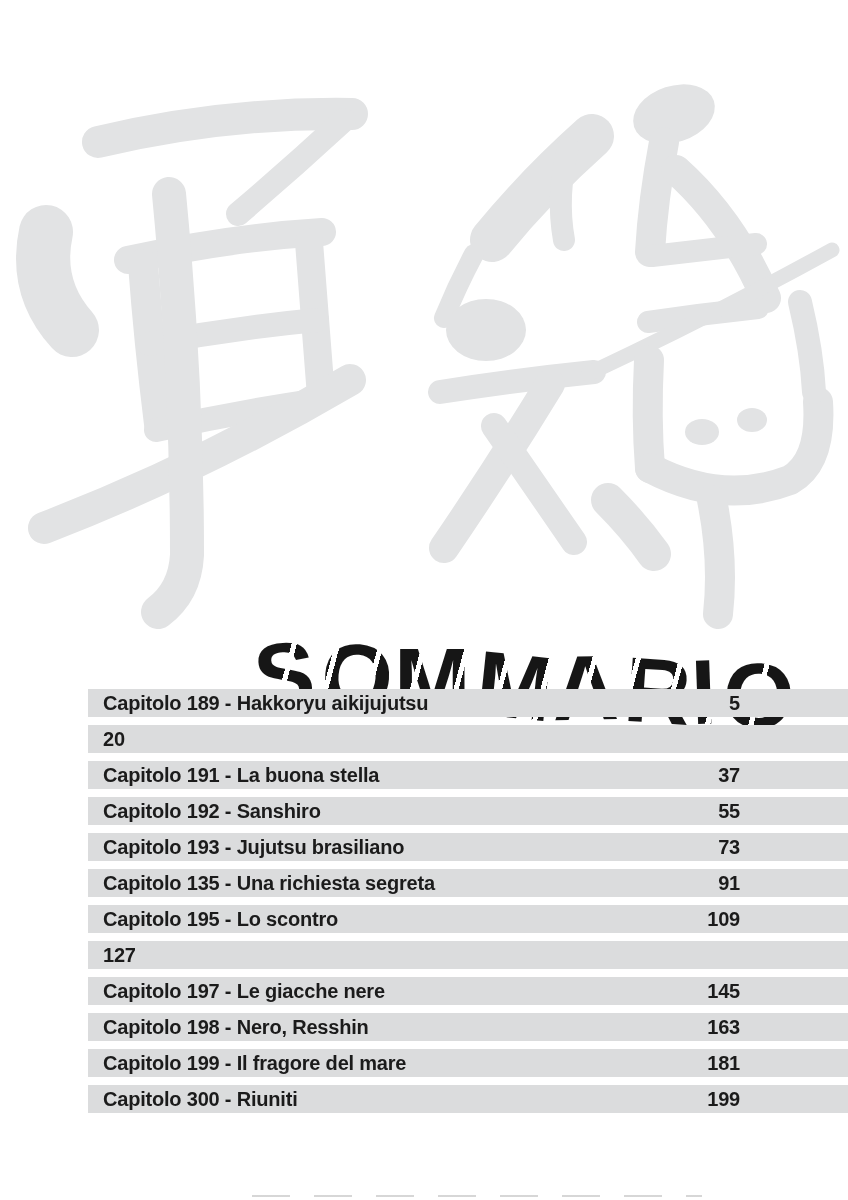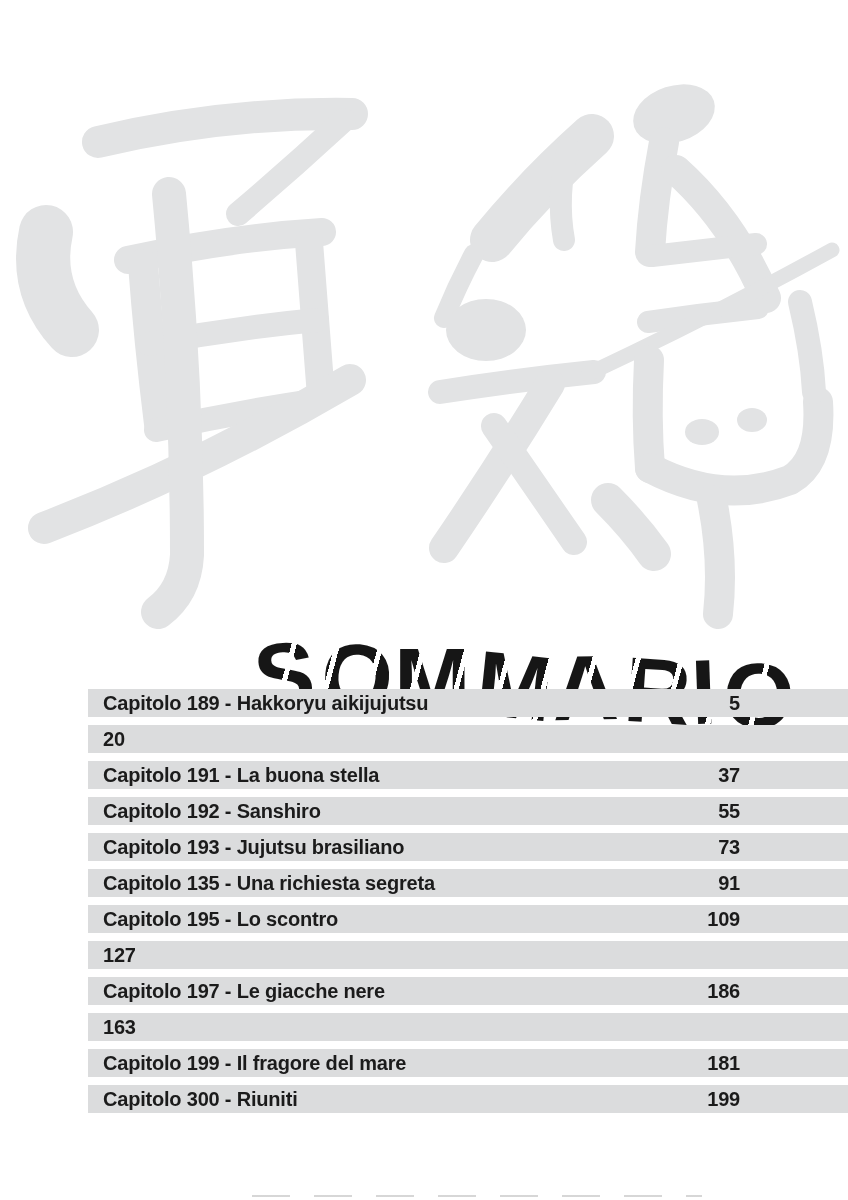--- a/index.html
+++ b/index.html
@@ -132,23 +132,24 @@
     </div>
     <div class="toc-row">
       <span class="label">Capitolo 195 - Lo scontro</span>
       <span class="pagenum">109</span>
     </div>
     <div class="toc-row">
       <span class="pagenum">127</span>
     </div>
     <div class="toc-row">
       <span class="label">Capitolo 197 - Le giacche nere</span>
-      <span class="pagenum">186</span>
+      <span class="pagenum">145</span>
     </div>
     <div class="toc-row">
+      <span class="label">Capitolo 198 - Nero, Resshin</span>
       <span class="pagenum">163</span>
     </div>
     <div class="toc-row">
       <span class="label">Capitolo 199 - Il fragore del mare</span>
       <span class="pagenum">181</span>
     </div>
     <div class="toc-row">
       <span class="label">Capitolo 300 - Riuniti</span>
       <span class="pagenum">199</span>
     </div>

